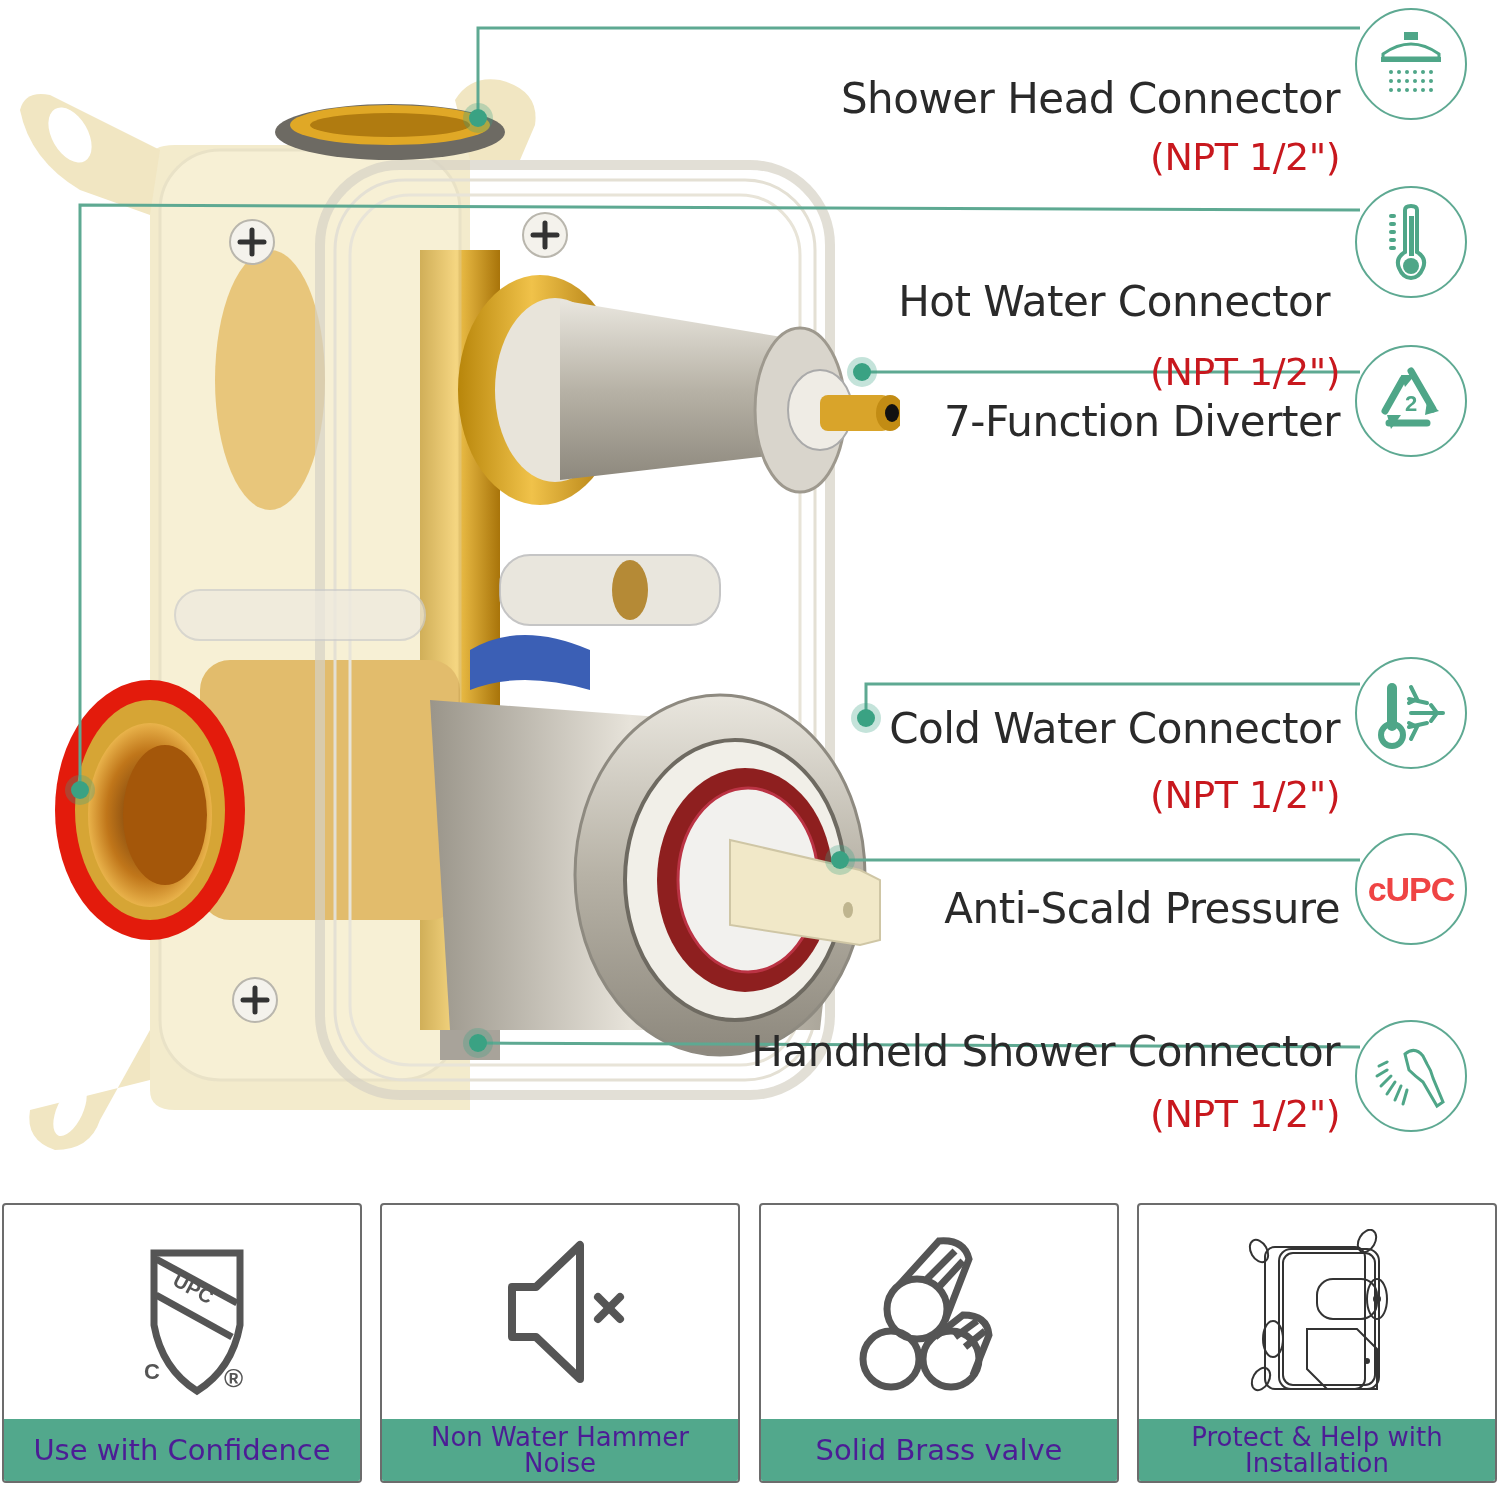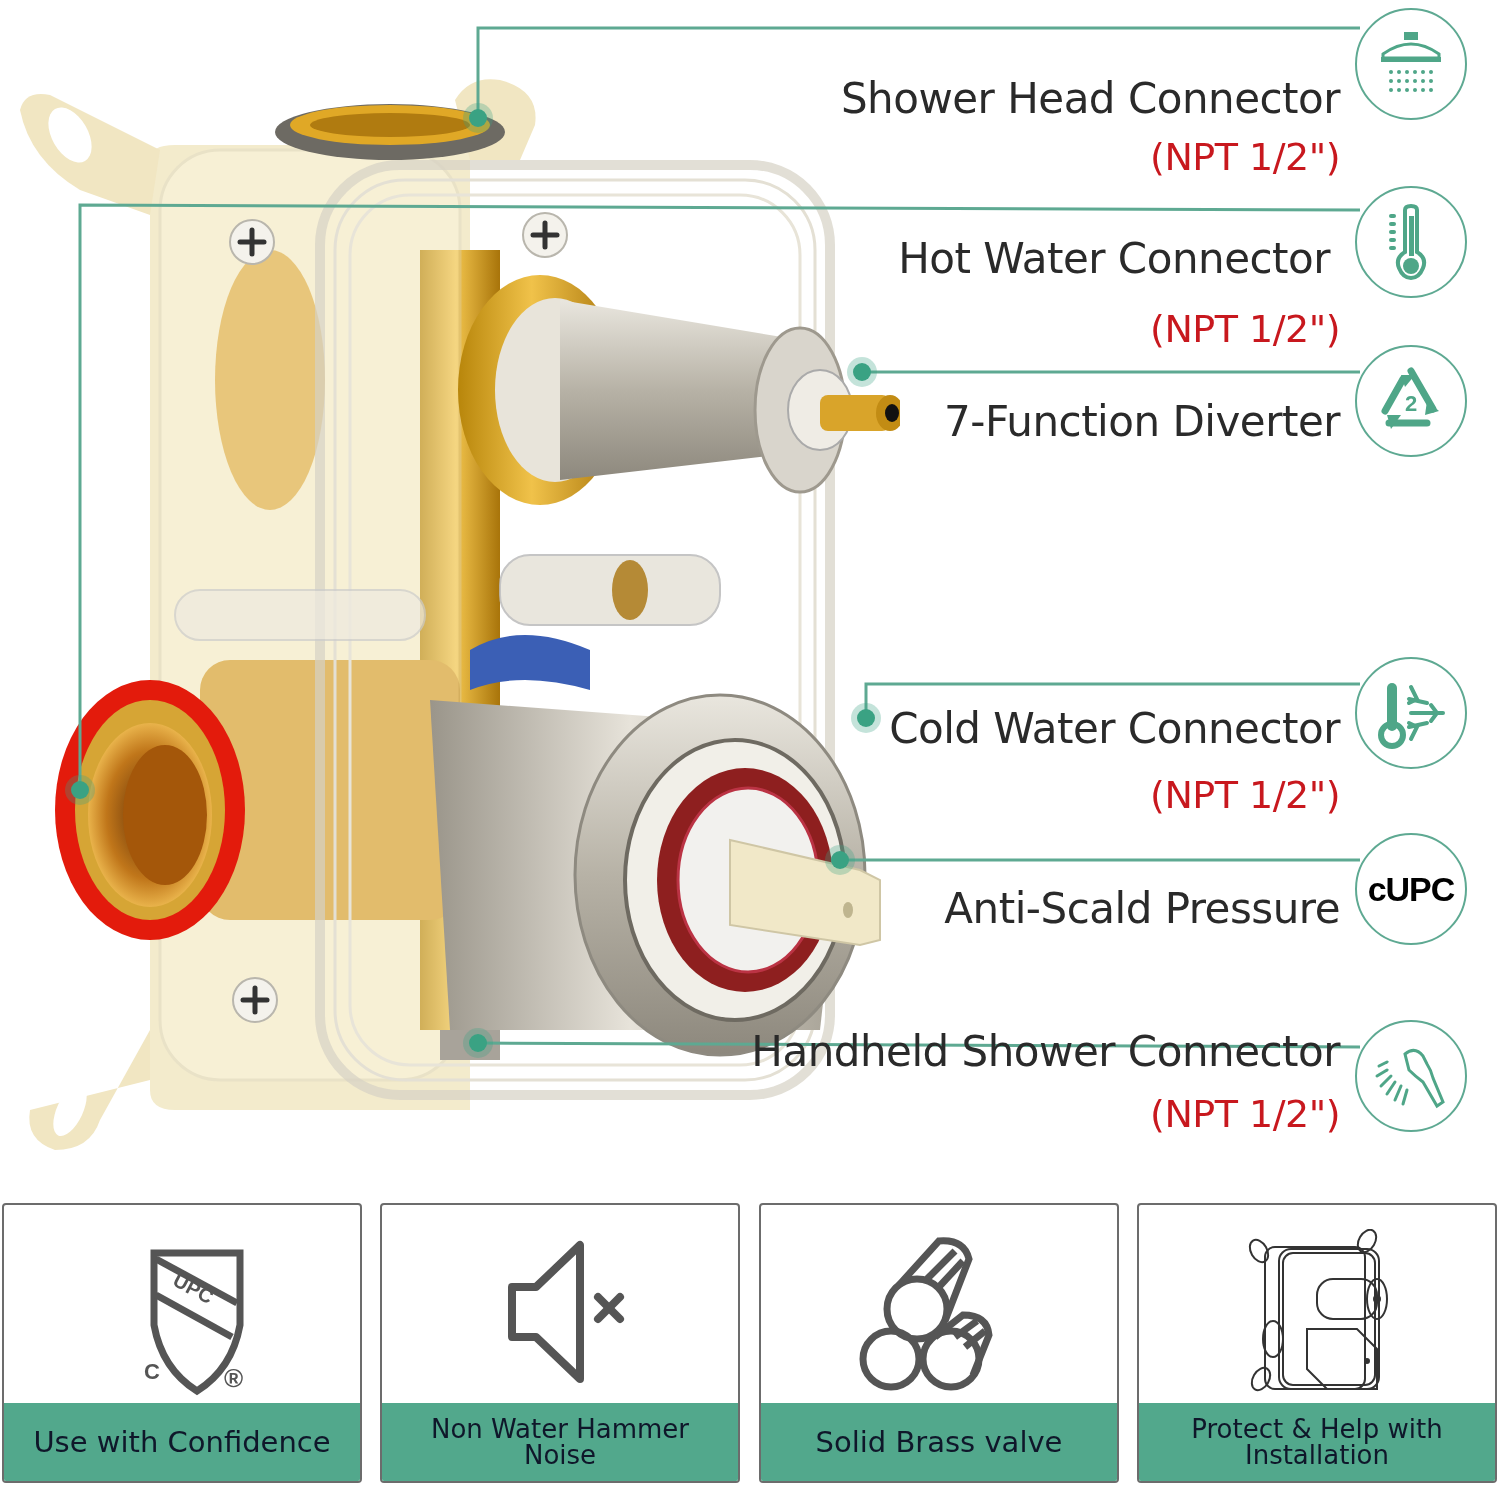--- a/index.html
+++ b/index.html
@@ -15,28 +15,28 @@
   .callouts svg { width: 100%; height: 100%; display: block; }
 
   
   .label { position: absolute; right: 160px; text-align: right; line-height: 1.12; }
   .label .name { font-family: "DejaVu Sans", sans-serif; font-size: 42px; color: #2a2a2a; font-weight: 400; letter-spacing: -0.5px; display: block; }
   .label .spec { font-family: "DejaVu Sans", sans-serif; font-size: 38px; color: #c8181e; display: block; margin-top: 14px; letter-spacing: -0.5px; }
 
   
   .feat-icon { position: absolute; left: 1355px; width: 112px; height: 112px; border: 2px solid #5ea992; border-radius: 50%; background: #fff; display: flex; align-items: center; justify-content: center; }
   .feat-icon svg { width: 80px; height: 80px; }
-  .feat-icon .cupc { font-family: "Liberation Sans", sans-serif; font-weight: 700; font-size: 34px; color: #000000; letter-spacing: -1px; }
+  .feat-icon .cupc { font-family: "Liberation Sans", sans-serif; font-weight: 700; font-size: 34px; color: #ef4444; letter-spacing: -1px; }
 
   
   .cards { position: absolute; left: 0; top: 1203px; width: 1500px; height: 282px; }
   .card { position: absolute; top: 0; width: 360px; height: 280px; border: 2px solid #6c6c6c; border-radius: 4px; overflow: hidden; background: #fff; }
   .card .art { position: absolute; left: 0; top: 0; width: 100%; height: 218px; display: flex; align-items: center; justify-content: center; }
   .card .art svg { width: 200px; height: 170px; }
-  .card .caption { position: absolute; left: 0; bottom: 0; width: 100%; height: 78px; background: #52a88c; color: #0f172a; font-family: "DejaVu Sans", sans-serif; text-align: center; display: flex; align-items: center; justify-content: center; line-height: 1.0; padding: 0 24px; }
+  .card .caption { position: absolute; left: 0; bottom: 0; width: 100%; height: 62px; background: #52a88c; color: #4c1d95; font-family: "DejaVu Sans", sans-serif; text-align: center; display: flex; align-items: center; justify-content: center; line-height: 1.0; padding: 0 24px; }
   .card .caption.one { font-size: 29px; }
   .card .caption.two { font-size: 26px; }
 </style>
 </head>
 <body>
 
 <div class="product">
   <svg viewBox="0 0 900 1180" xmlns="http://www.w3.org/2000/svg">
     <defs>
       <linearGradient id="brass" x1="0" x2="1" y1="0" y2="0">
@@ -158,21 +158,21 @@
         <circle cx="478" cy="1043" r="15" fill-opacity="0.3"></circle>
     </g>
   </svg>
 </div>
 
 <div class="label" style="top:55px;margin-top:20px;">
   <span class="name">Shower Head Connector</span>
   <span class="spec">(NPT 1/2")</span>
 </div>
 <div class="label" style="top:235px;">
-  <span class="name" style="margin-right:10px;">Hot Water Connector</span>
+  <span class="name" style="margin-right:10px;margin-top:43px;">Hot Water Connector</span>
   <span class="spec" style="margin-top:26px;">(NPT 1/2")</span>
 </div>
 <div class="label" style="top:398px;">
   <span class="name">7-Function Diverter</span>
 </div>
 <div class="label" style="top:705px;">
   <span class="name">Cold Water Connector</span>
   <span class="spec" style="margin-top:22px;">(NPT 1/2")</span>
 </div>
 <div class="label" style="top:885px;">

